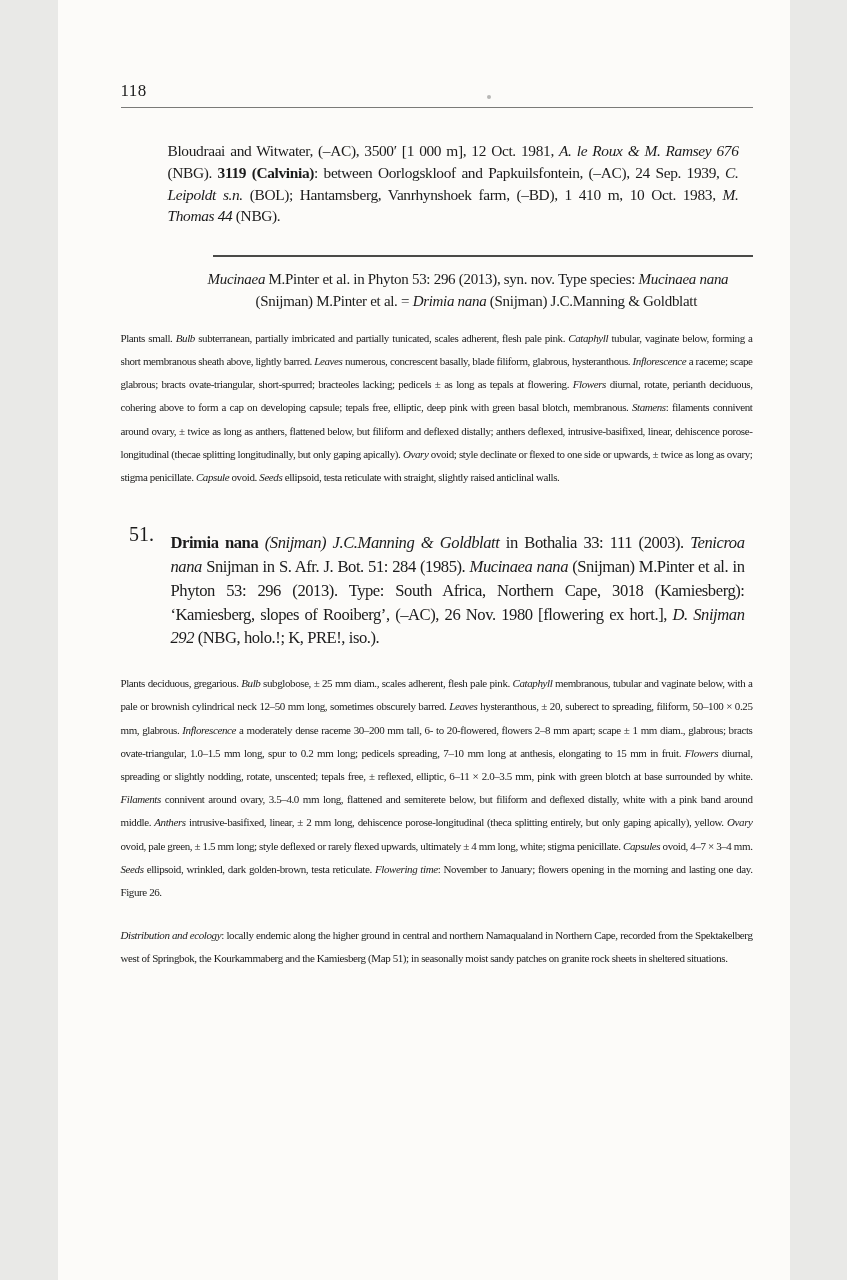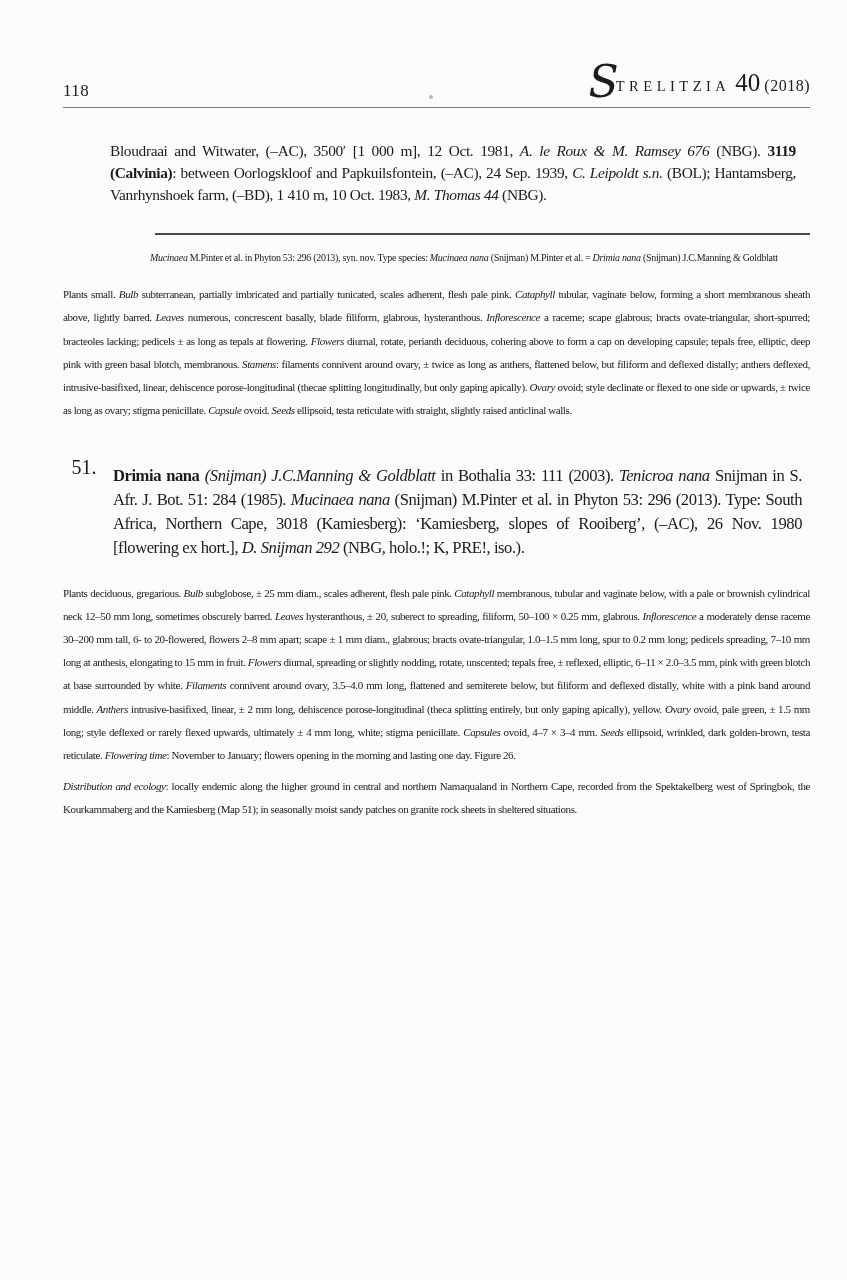--- a/index.html
+++ b/index.html
@@ -1,18 +1,18 @@
 <!DOCTYPE html>
 <html><head>
 <meta charset="utf-8">
 <style>
   html,body{margin:0;padding:0;background:#e9e9e7;}
   .page{
     position:relative;
-    width:847px;height:1280px;
+    width:732px;height:1280px;
     margin:0 auto;
     background:#fcfbf9;
     overflow:hidden;
     font-family:"Liberation Serif","DejaVu Serif",serif;
     color:#1b1b1b;
     box-sizing:border-box;
     padding:58px 37px 0 63px;
   }
   .it{font-style:italic;}
   .bd{font-weight:700;}
@@ -32,41 +32,40 @@
   .specimens{margin:32px 14px 0 47px;font-size:15.4px;line-height:21.8px;letter-spacing:-.35px;text-align:justify;}
   .spec-para{margin:0;}
 
   
   .sect-rule{border:0;border-top:2px solid #4a4a48;margin:28px 0 0 92px;}
   .sect-head{display:flex;margin-top:7px;font-size:19px;line-height:25.5px;}
   .sect-label{width:92px;flex:none;}
   .sect-title{margin:0;flex:1;font-size:inherit;font-weight:400;line-height:inherit;}
 
   
-  .synonymy{margin:12px 14px 0 0;padding-left:135px;text-indent:-48px;font-size:10px;line-height:21.8px;letter-spacing:-.3px;}
+  .synonymy{margin:12px 14px 0 0;padding-left:135px;text-indent:-48px;font-size:15px;line-height:21.8px;letter-spacing:-.3px;}
 
   
   .body-para{margin:14px 0 0 0;font-size:11px;line-height:23.2px;letter-spacing:-.4px;text-align:justify;}
 
   
   .species{display:flex;margin-top:34px;}
   .sp-num{width:42px;flex:none;font-size:20px;line-height:23.8px;text-align:center;}
   .sp-cit{margin:8px;flex:1;font-size:16.6px;line-height:23.8px;letter-spacing:-.45px;text-align:justify;}
 
   .sp-desc{}
-  .distr{margin-top:8px;}
+  .distr{margin-top:20px;}
 </style>
 </head>
 <body>
 
 <div class="page">
 
   <div class="header">
     <span class="pagenum">118</span>
-    <span class="journal"><span class="j-init">S</span><span class="j-rest">TRELITZIA</span> <span class="j-vol">40</span> <span class="j-year">(2018)</span></span>
   </div>
   <div class="hrule"></div>
   <div class="speck"></div>
 
   <section class="specimens">
     <p class="spec-para"><span>Bloudraai and Witwater, (–AC), 3500′ [1 000 m], 12 Oct. 1981, </span><span class="it">A. le Roux &amp; M. Ramsey 676</span><span> (NBG). </span><span class="bd">3119 (Calvinia)</span><span>: between Oorlogskloof and Papkuilsfontein, (–AC), 24 Sep. 1939, </span><span class="it">C. Leipoldt s.n.</span><span> (BOL); Hantamsberg, Vanrhynshoek farm, (–BD), 1 410 m, 10 Oct. 1983, </span><span class="it">M. Thomas 44</span><span> (NBG).</span></p>
   </section>
 
   <div class="sect-rule"></div>
 

